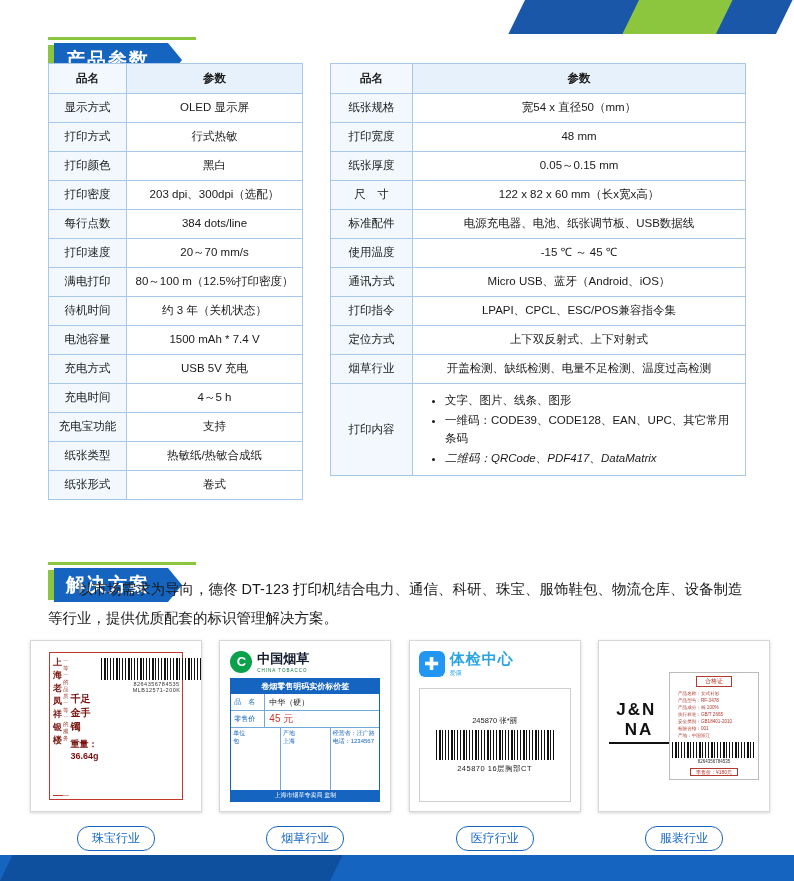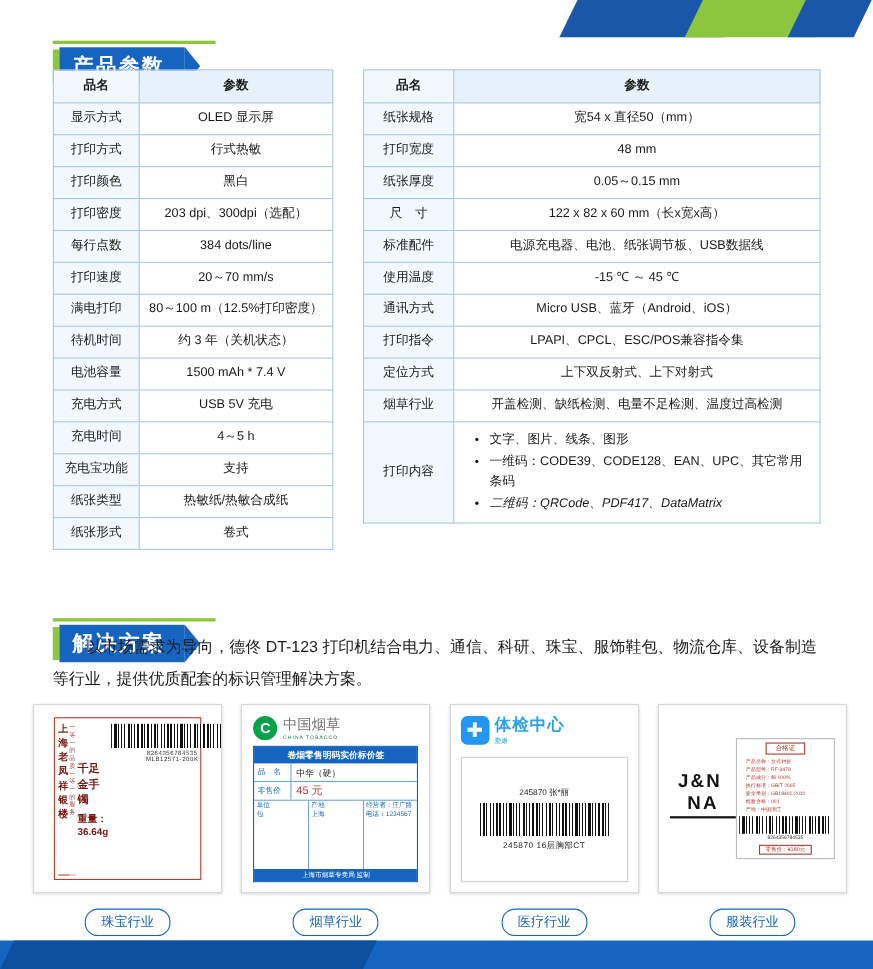--- a/index.html
+++ b/index.html
@@ -216,21 +216,21 @@
 
   
   .tob { width: 150px; height: 152px; display: flex; flex-direction: column; }
   .tob-logo { display: flex; align-items: center; gap: 5px; margin-bottom: 5px; }
   .tob-logo .circ {
     width: 22px; height: 22px; border-radius: 50%;
     background: #0aa14b; color: #fff;
     font-size: 13px; font-weight: bold;
     display: flex; align-items: center; justify-content: center;
   }
-  .tob-logo .t1 { font-size: 13px; font-weight: normal; color: #737373; }
+  .tob-logo .t1 { font-size: 13px; font-weight: bold; color: #0f172a; }
   .tob-logo .t2 { font-size: 4.5px; color: #0b7a3c; letter-spacing: 1px; }
   .tob-card { border: 1px solid #1565c0; flex: 1; display: flex; flex-direction: column; }
   .tob-head {
     background: #1565c0; color: #fff;
     font-size: 8px; text-align: center; padding: 2px 0;
     font-weight: bold;
   }
   .tob-row {
     display: flex; border-bottom: 1px solid #6fa8dc;
     font-size: 8px; min-height: 17px; align-items: center;

